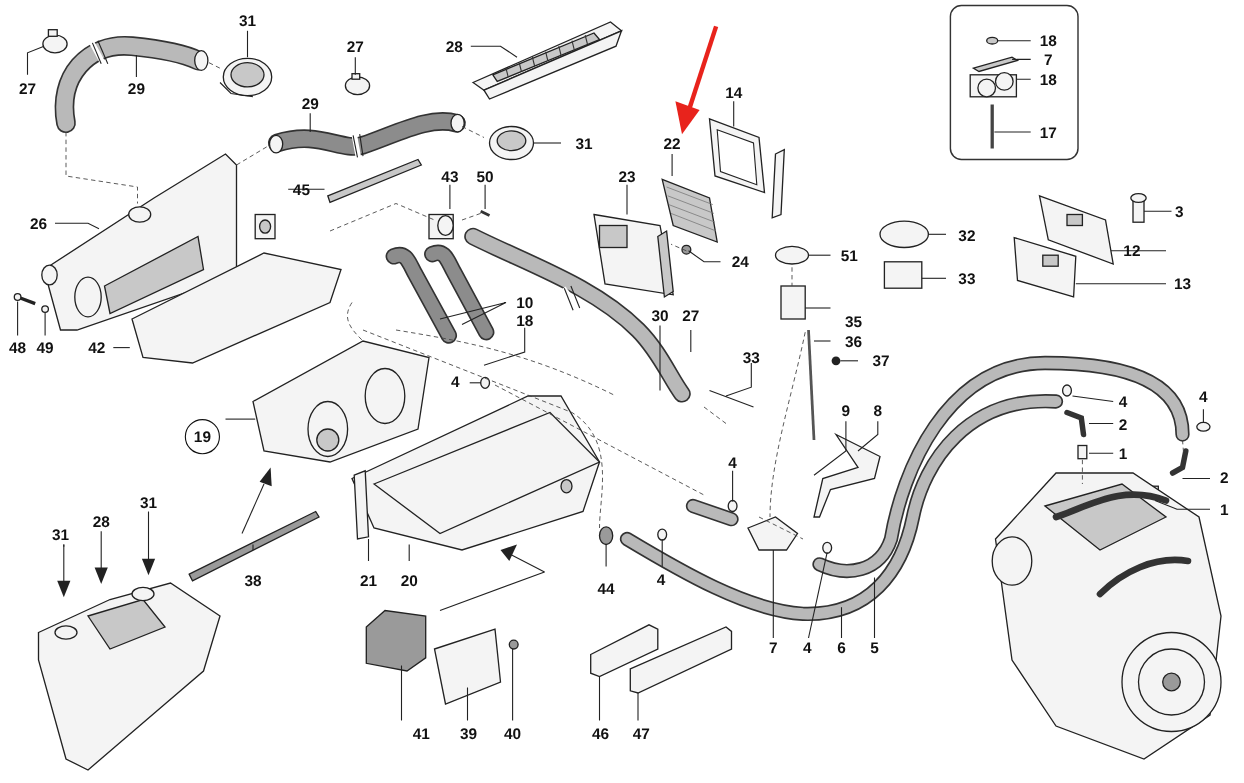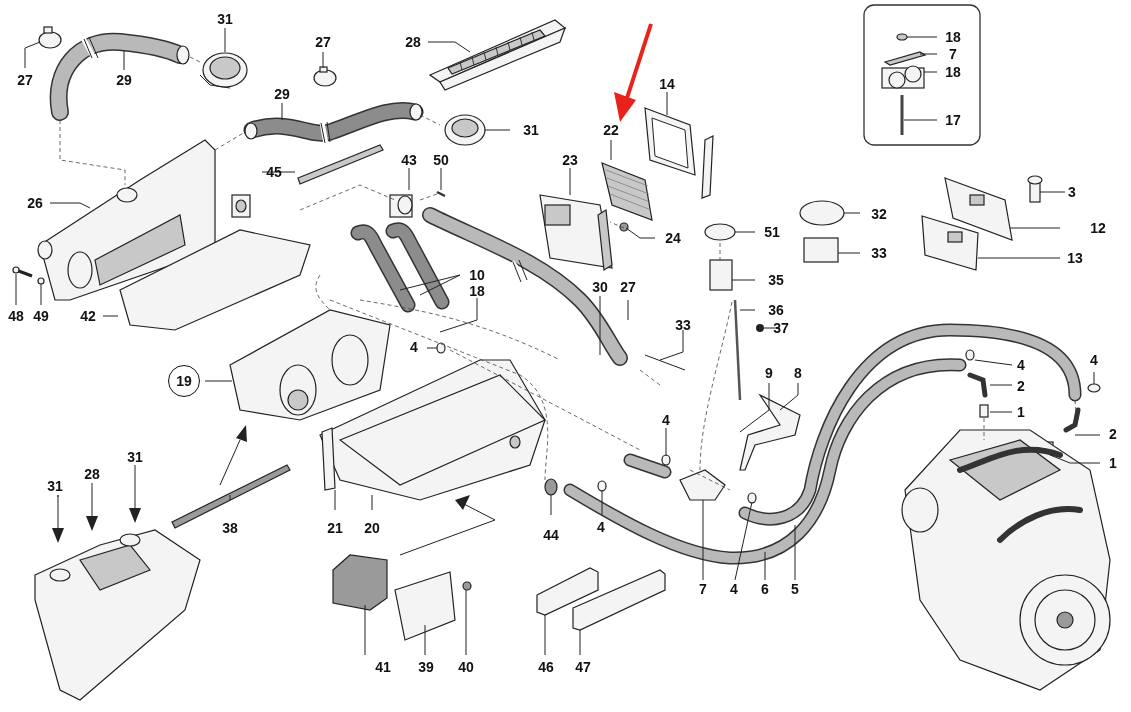--- a/index.html
+++ b/index.html
@@ -364,44 +364,44 @@
 <div class="lbl" style="left:413px;top:42px">28</div>
 <div class="lbl" style="left:282px;top:94px">29</div>
 <div class="lbl" style="left:531px;top:130px">31</div>
 <div class="lbl" style="left:611px;top:130px">22</div>
 <div class="lbl" style="left:667px;top:84px">14</div>
 <div class="lbl" style="left:953px;top:37px">18</div>
 <div class="lbl" style="left:953px;top:54px">7</div>
 <div class="lbl" style="left:953px;top:72px">18</div>
 <div class="lbl" style="left:953px;top:120px">17</div>
 <div class="lbl" style="left:1072px;top:192px">3</div>
-<div class="lbl" style="left:1098px;top:228px">12</div>
+<div class="lbl" style="left:1029px;top:228px">12</div>
 <div class="lbl" style="left:1075px;top:258px">13</div>
 <div class="lbl" style="left:35px;top:203px">26</div>
 <div class="lbl" style="left:274px;top:172px">45</div>
 <div class="lbl" style="left:409px;top:160px">43</div>
 <div class="lbl" style="left:441px;top:160px">50</div>
 <div class="lbl" style="left:570px;top:160px">23</div>
 <div class="lbl" style="left:673px;top:238px">24</div>
 <div class="lbl" style="left:772px;top:232px">51</div>
 <div class="lbl" style="left:879px;top:214px">32</div>
 <div class="lbl" style="left:879px;top:253px">33</div>
-<div class="lbl" style="left:776px;top:280px">35</div>
+<div class="lbl" style="left:776px;top:292px">35</div>
 <div class="lbl" style="left:776px;top:310px">36</div>
-<div class="lbl" style="left:781px;top:328px">37</div>
+<div class="lbl" style="left:801px;top:328px">37</div>
 <div class="lbl" style="left:16px;top:316px">48</div>
 <div class="lbl" style="left:41px;top:316px">49</div>
 <div class="lbl" style="left:88px;top:316px">42</div>
 <div class="lbl" style="left:477px;top:275px">10</div>
 <div class="lbl" style="left:477px;top:291px">18</div>
 <div class="lbl" style="left:600px;top:287px">30</div>
 <div class="lbl" style="left:628px;top:287px">27</div>
 <div class="lbl" style="left:683px;top:325px">33</div>
 <div class="lbl" style="left:414px;top:347px">4</div>
-<div class="lbl circled" style="left:184px;top:381px">19</div>
+<div class="lbl circled" style="left:184px;top:397px">19</div>
 <div class="lbl" style="left:1021px;top:365px">4</div>
 <div class="lbl" style="left:1021px;top:386px">2</div>
 <div class="lbl" style="left:1021px;top:412px">1</div>
 <div class="lbl" style="left:1094px;top:360px">4</div>
 <div class="lbl" style="left:1113px;top:434px">2</div>
 <div class="lbl" style="left:1113px;top:463px">1</div>
 <div class="lbl" style="left:769px;top:373px">9</div>
 <div class="lbl" style="left:798px;top:373px">8</div>
 <div class="lbl" style="left:666px;top:420px">4</div>
 <div class="lbl" style="left:55px;top:486px">31</div>

